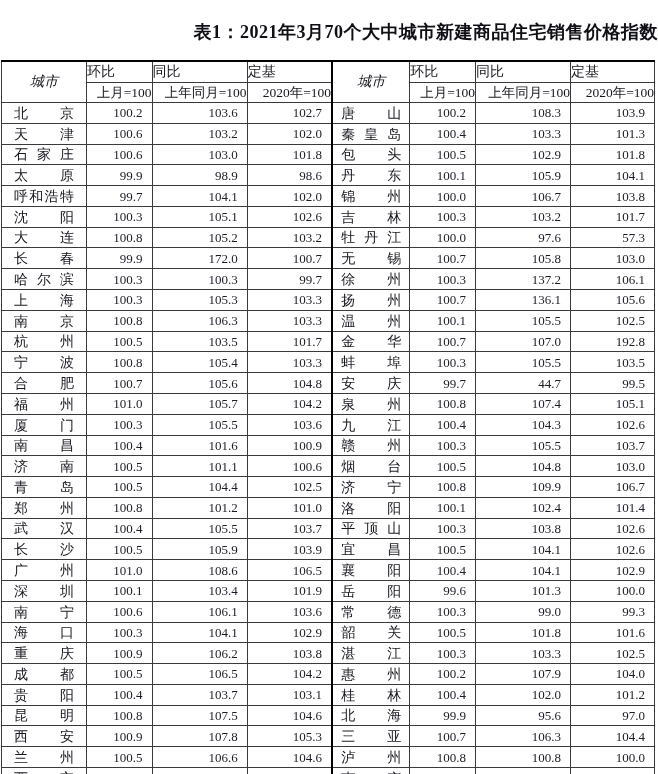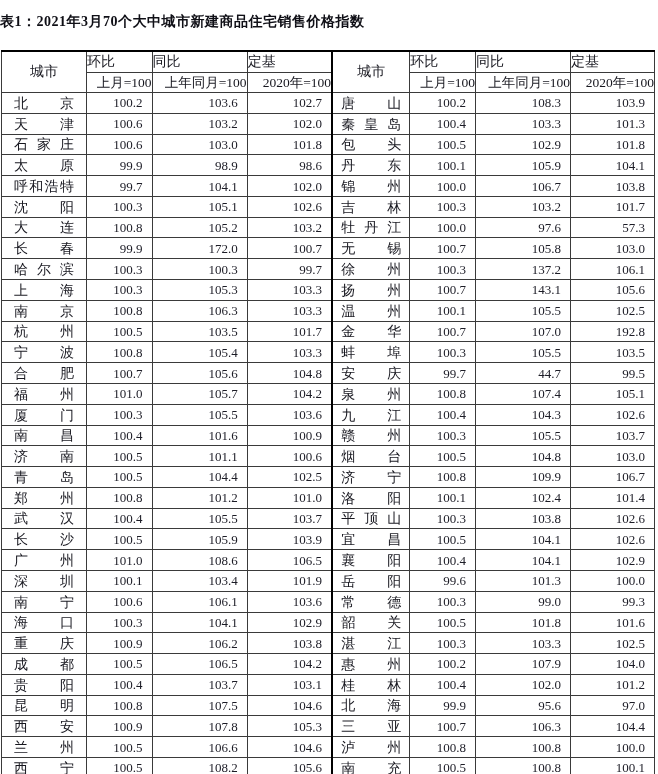--- a/index.html
+++ b/index.html
@@ -8,25 +8,25 @@
     background: #ffffff;
   }
   body {
     width: 658px;
     height: 774px;
     font-family: "Liberation Serif", "DejaVu Serif", serif;
     color: #17171f;
     overflow: hidden;
   }
   .title {
-    text-align: left;
+    text-align: right;
     font-weight: bold;
-    font-size: 14px;
+    font-size: 18px;
     line-height: 24px;
-    padding-top: 10px;
+    padding-top: 20px;
     color: #0f0f16;
     letter-spacing: 0.5px;
   }
   table.price-index {
     border-collapse: collapse;
     table-layout: fixed;
     width: 654px;
     margin: 16px 1px 0 1px;
     border-top: 2.5px solid #000;
     border-bottom: 2.5px solid #000;
@@ -48,20 +48,21 @@
   }
   thead th.base {
     height: 19px;
     font-size: 13.5px;
     text-align: right;
     line-height: 19px;
   }
   thead th.cityhead {
     font-size: 14px;
     text-align: center;
+    font-style: italic;
   }
   tbody td {
     height: 19px;
     line-height: 19px;
   }
   td.num {
     text-align: right;
     padding-right: 9px;
     font-size: 13px;
     color: #1c1c26;
@@ -209,21 +210,21 @@
         <td class="num">137.2</td>
         <td class="num">106.1</td>
       </tr>
       <tr>
         <td class="city"><span class="cname">上海</span></td>
         <td class="num">100.3</td>
         <td class="num">105.3</td>
         <td class="num">103.3</td>
         <td class="city divider-left"><span class="cname">扬州</span></td>
         <td class="num">100.7</td>
-        <td class="num">143.1</td>
+        <td class="num">136.1</td>
         <td class="num">105.6</td>
       </tr>
       <tr>
         <td class="city"><span class="cname">南京</span></td>
         <td class="num">100.8</td>
         <td class="num">106.3</td>
         <td class="num">103.3</td>
         <td class="city divider-left"><span class="cname">温州</span></td>
         <td class="num">100.1</td>
         <td class="num">105.5</td>

